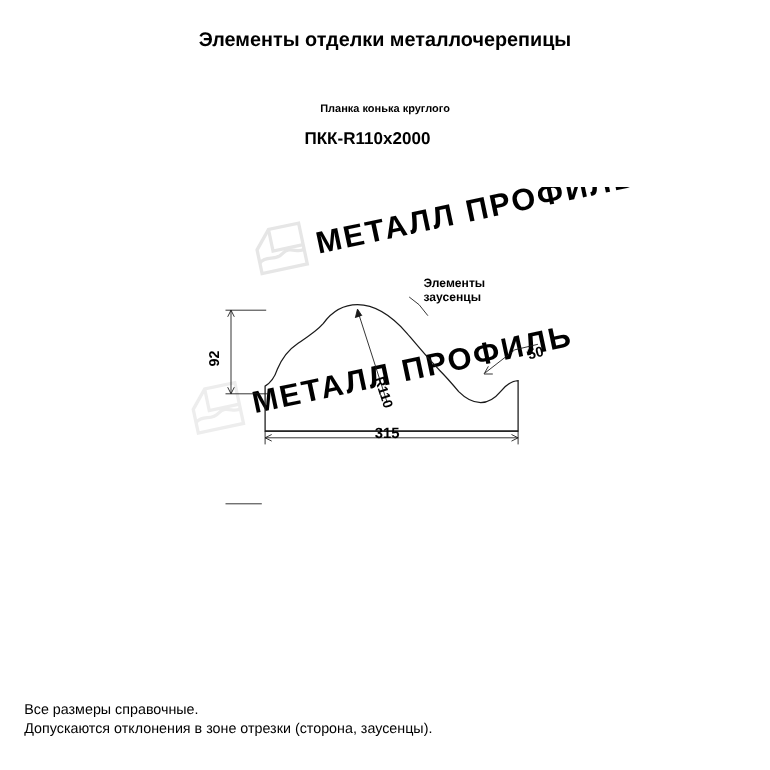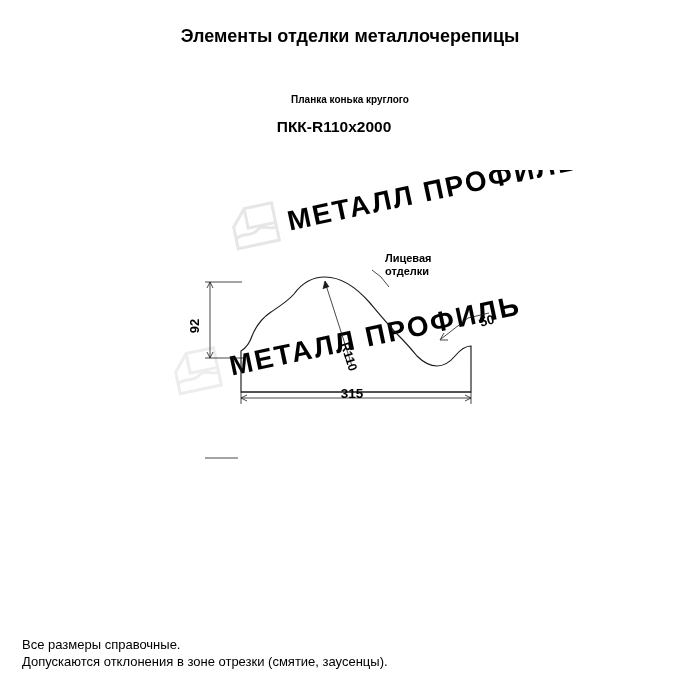--- a/index.html
+++ b/index.html
@@ -165,23 +165,23 @@
         <path d="M 389,117 L 381,107 L 372,100" stroke-width="0.8"></path>
       </g>
 
       <text x="199" y="156" font-size="13" font-weight="bold" text-anchor="middle" transform="rotate(-90 199 156)">92</text>
       <text x="345" y="188" font-size="12.5" font-weight="bold" text-anchor="middle" transform="rotate(72 345 188)">R110</text>
       <text x="352" y="228" font-size="13.5" font-weight="bold" text-anchor="middle">315</text>
       <text x="488" y="155" font-size="13" font-weight="bold" text-anchor="middle" transform="rotate(-14 488 155)">50</text>
     </svg>
 
     <div class="label-face" style="left:385px; top:82px;">
-      <div>Лицевая</div>
-      <div>отделки</div>
+      <div>Элементы</div>
+      <div>заусенцы</div>
     </div>
   </div>
 
   <div class="notes">
     <div>Все размеры справочные.</div>
-    <div>Допускаются отклонения в зоне отрезки (смятие, заусенцы).</div>
+    <div>Допускаются отклонения в зоне отрезки (сторона, заусенцы).</div>
   </div>
 
 </div>
 
 </body></html>

